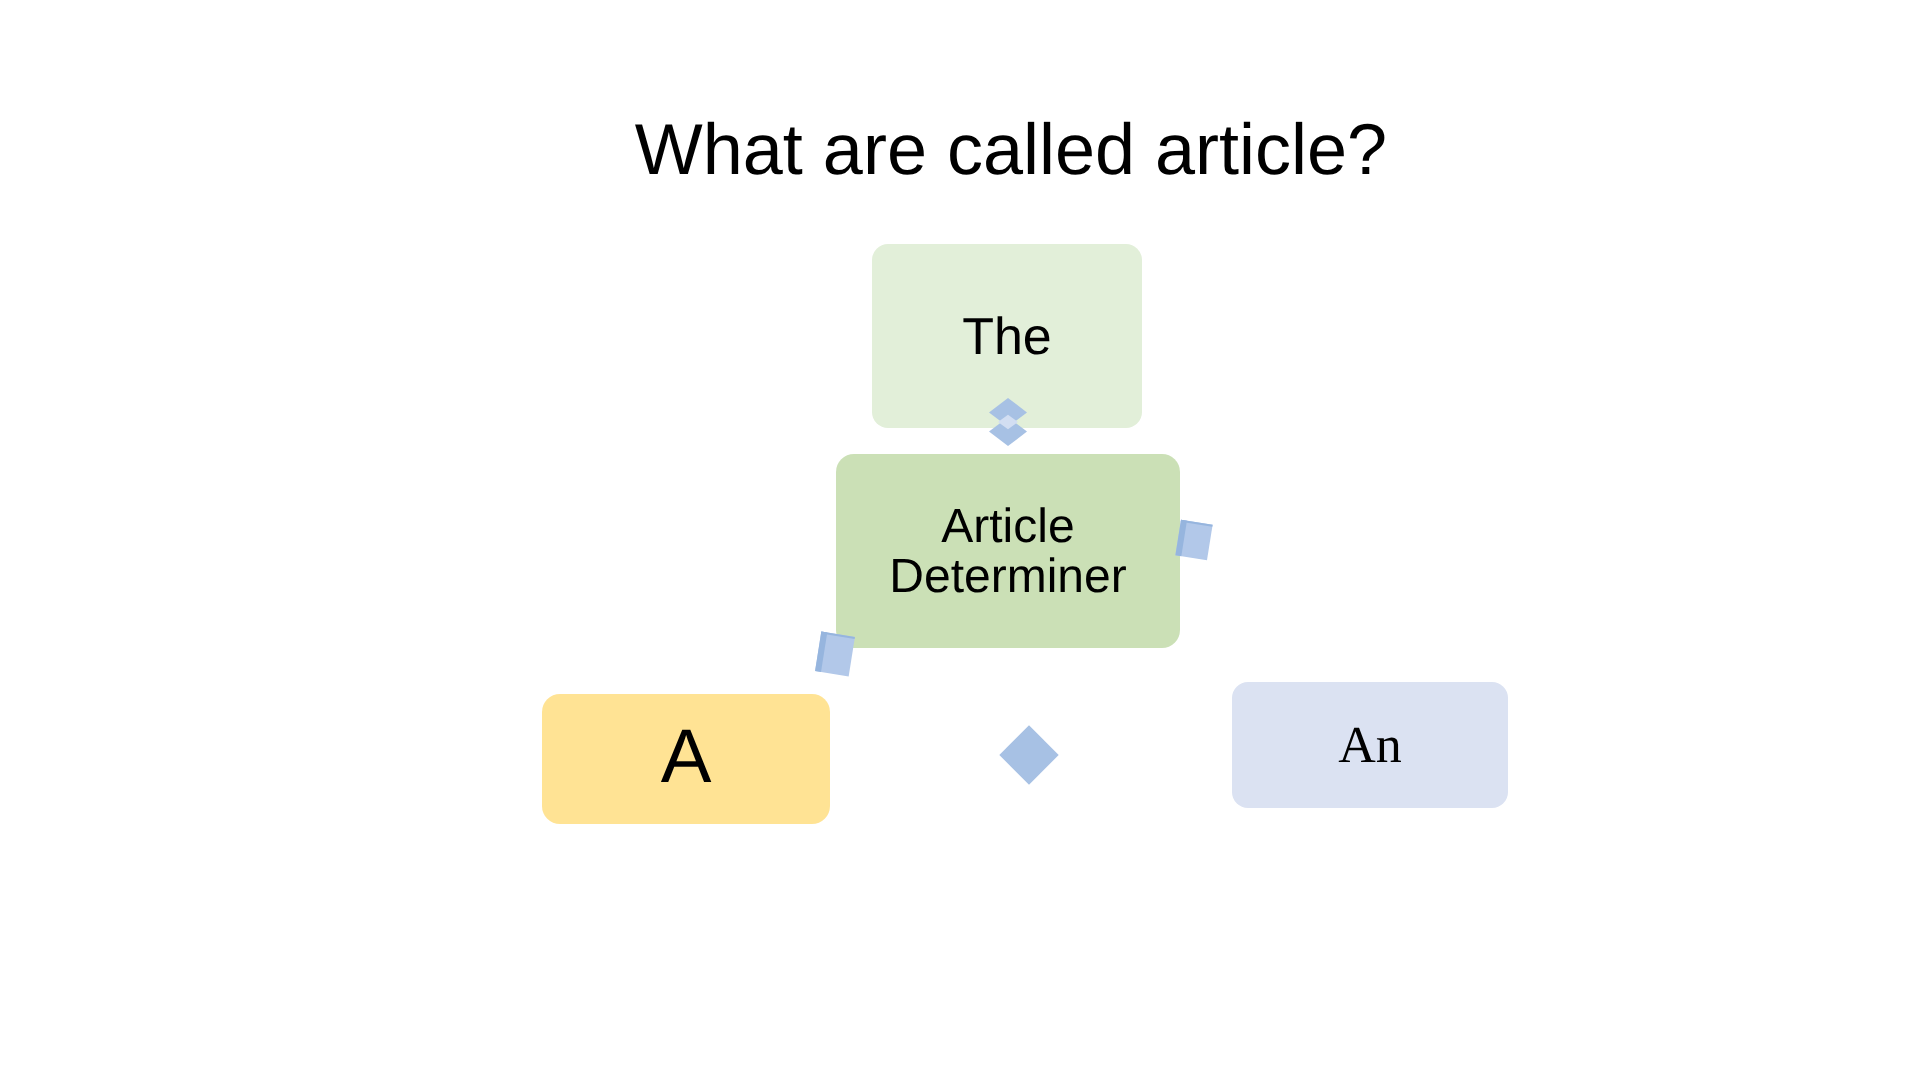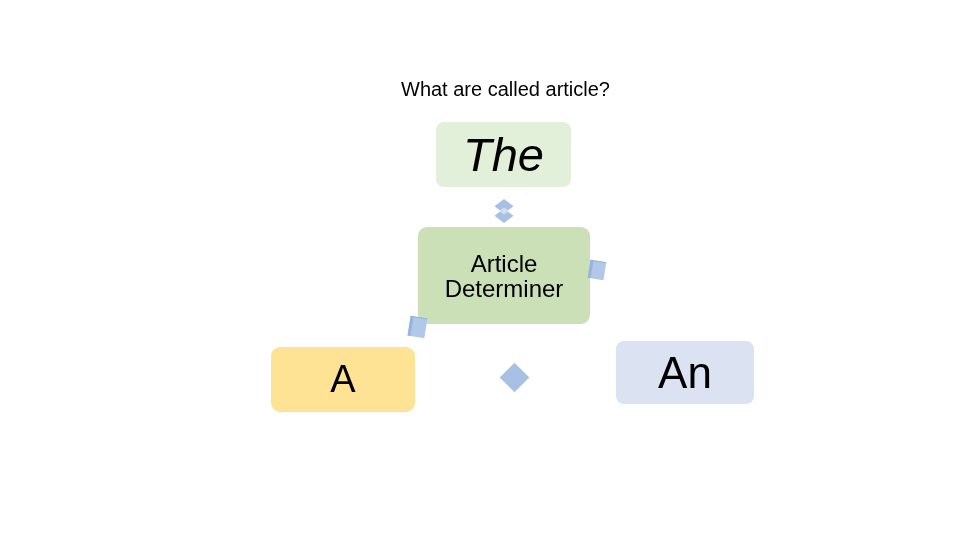--- a/index.html
+++ b/index.html
@@ -14,60 +14,59 @@
     height: 540px;
     background: var(--c-background, #ffffff);
     overflow: hidden;
   }
   .slide-title {
     position: absolute;
     left: 50px;
     top: 56px;
     width: 911px;
     text-align: center;
-    font-size: 20px;
+    font-size: 36px;
     line-height: 38px;
     color: var(--c-title_text, #000000);
     white-space: nowrap;
-    margin-top: 14px;
   }
   .node {
     position: absolute;
     display: flex;
     align-items: center;
     justify-content: center;
     text-align: center;
     color: var(--c-node_text, #000000);
     white-space: pre-line;
   }
   .node-the {
-    left: 436px; top: 122px; width: 135px; height: 65px;
+    left: 436px; top: 122px; width: 135px; height: 92px;
     background: var(--c-node_the_bg, #e2efd9);
     border-radius: 8px;
-    font-size: 47px;
-    font-style: italic;
+    font-size: 26px;
   }
   .node-article {
     left: 418px; top: 227px; width: 172px; height: 97px;
     background: var(--c-node_article_bg, #cbe0b6);
     border-radius: 9px;
     font-size: 24px;
     line-height: 25px;
   }
   .node-a {
     left: 271px; top: 347px; width: 144px; height: 65px;
     background: var(--c-node_a_bg, #ffe394);
     border-radius: 9px;
     font-size: 38px;
   }
   .node-an {
     left: 616px; top: 341px; width: 138px; height: 63px;
     background: var(--c-node_an_bg, #dbe2f2);
     border-radius: 8px;
-    font-size: 44px;
+    font-size: 26px;
+    font-family: Liberation Serif, serif;
   }
   .connector { position: absolute; }
   .connector-double-diamond { left: 494px; top: 199px; width: 20px; height: 24px; }
   .tilted-square {
     background: var(--c-connector_square, #b2c8e9);
     border-left: 3px solid var(--c-connector_square_edge, #96b5de);
     border-top: 1px solid var(--c-connector_square_edge, #96b5de);
     box-sizing: border-box;
   }
   .connector-square-right {

